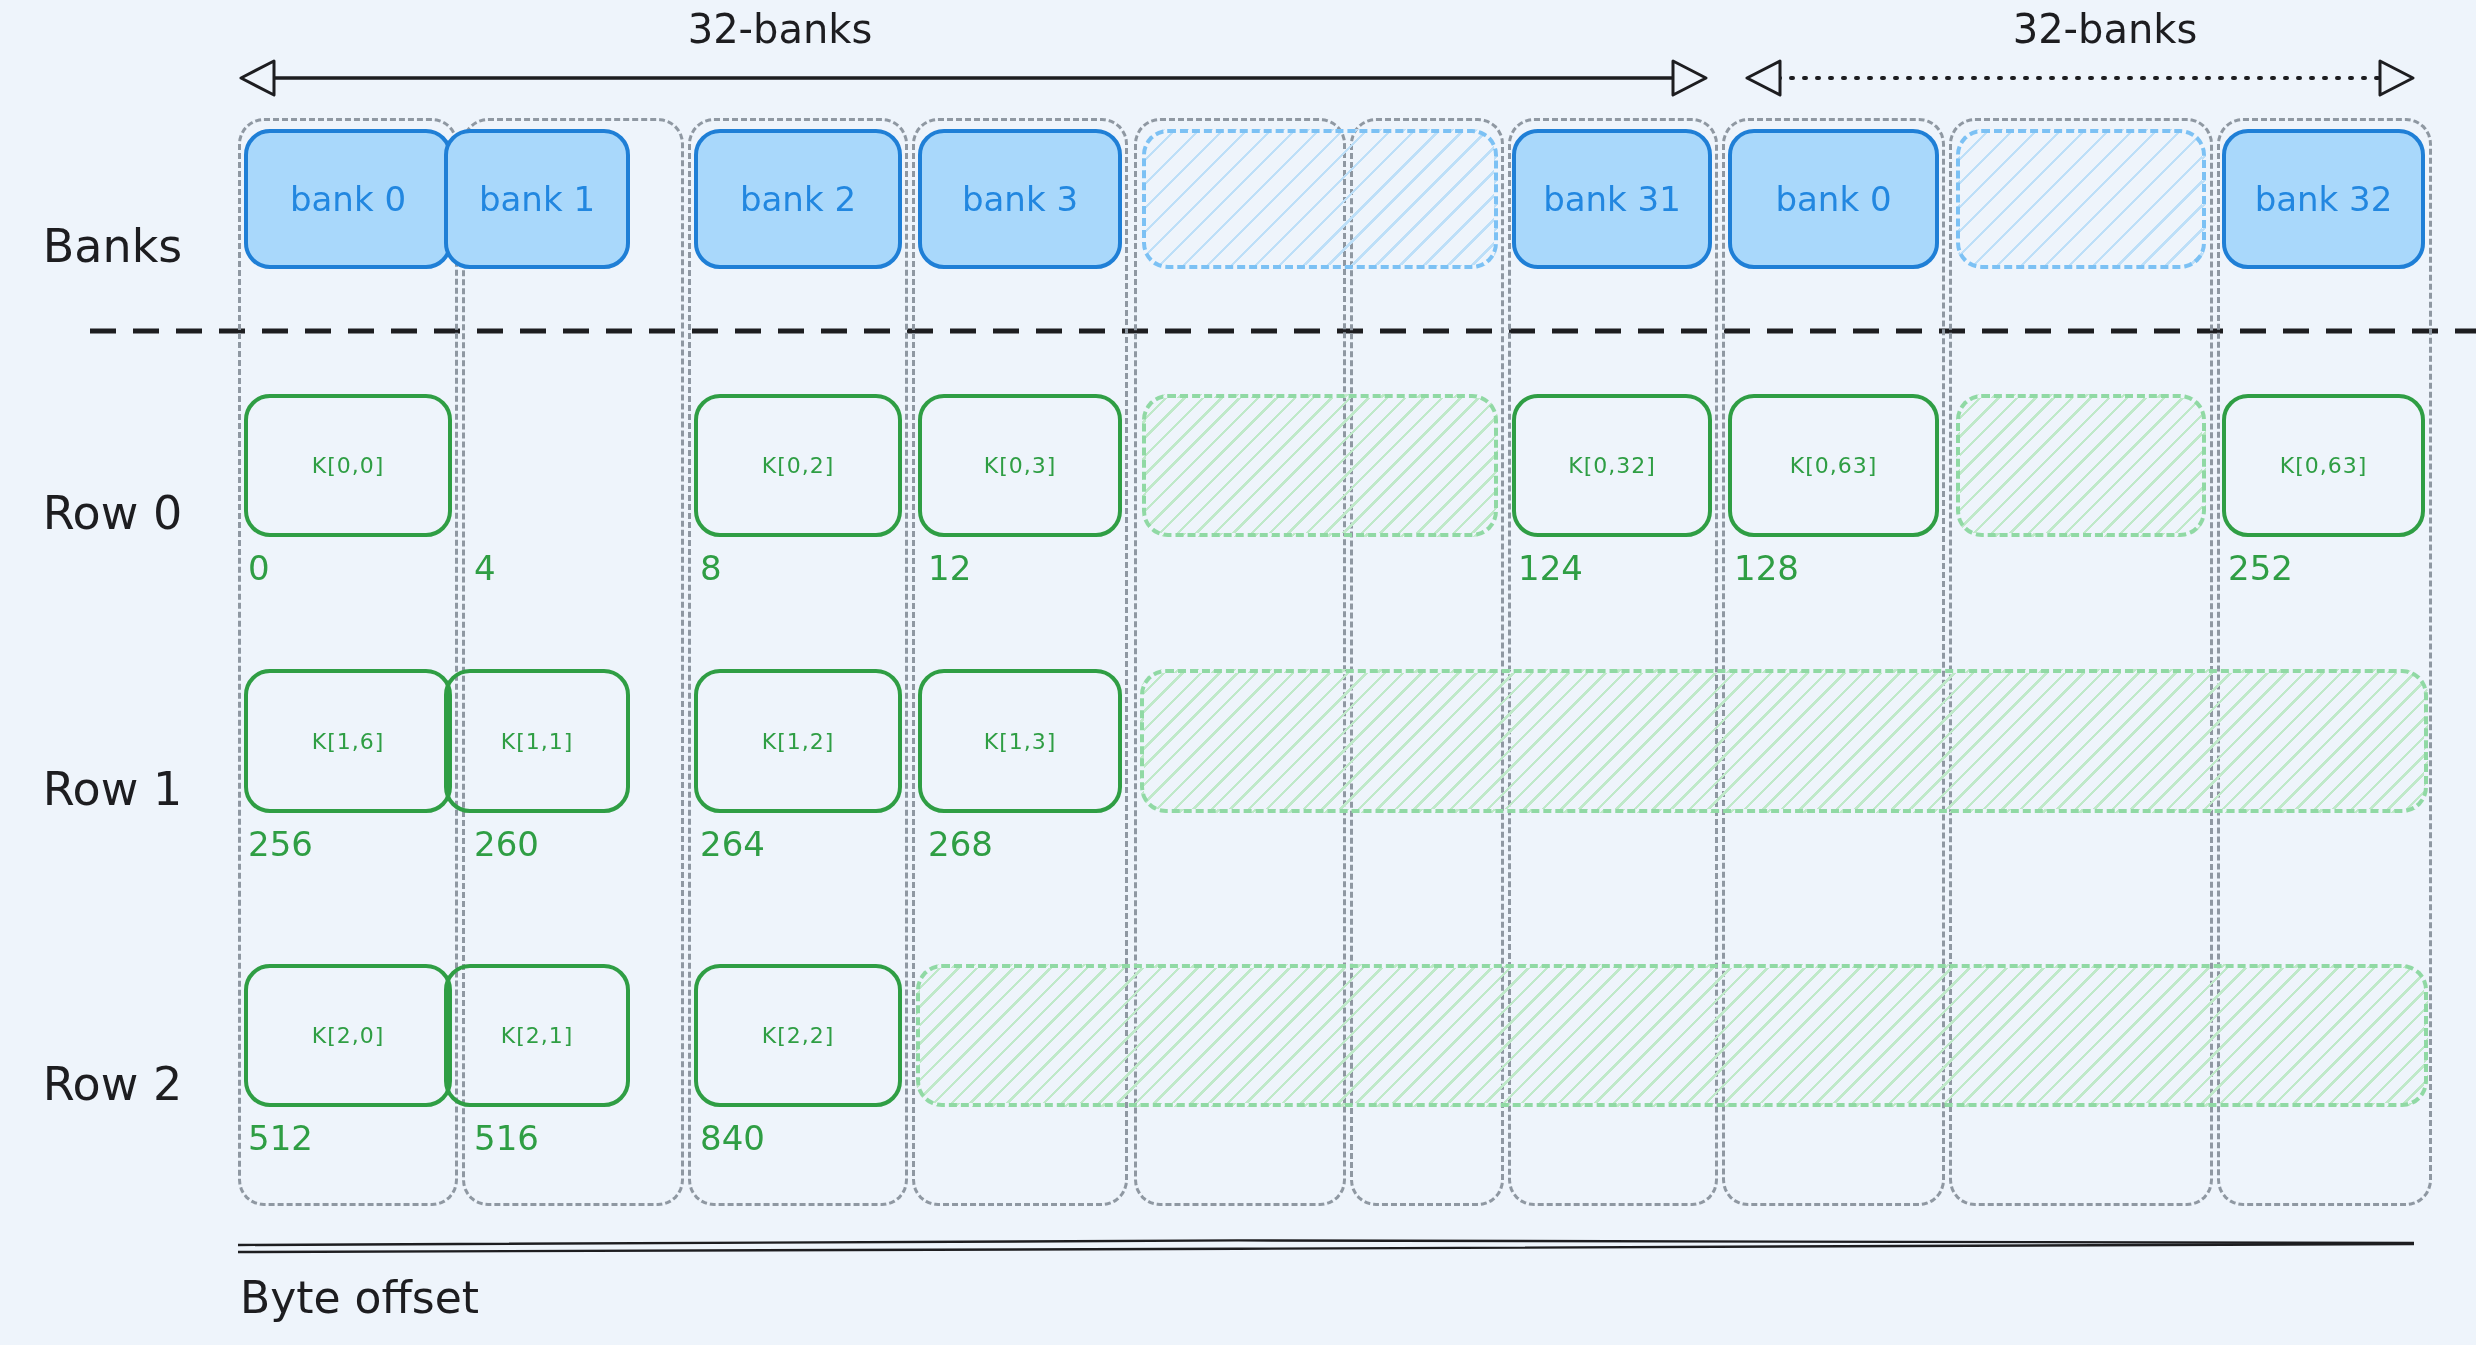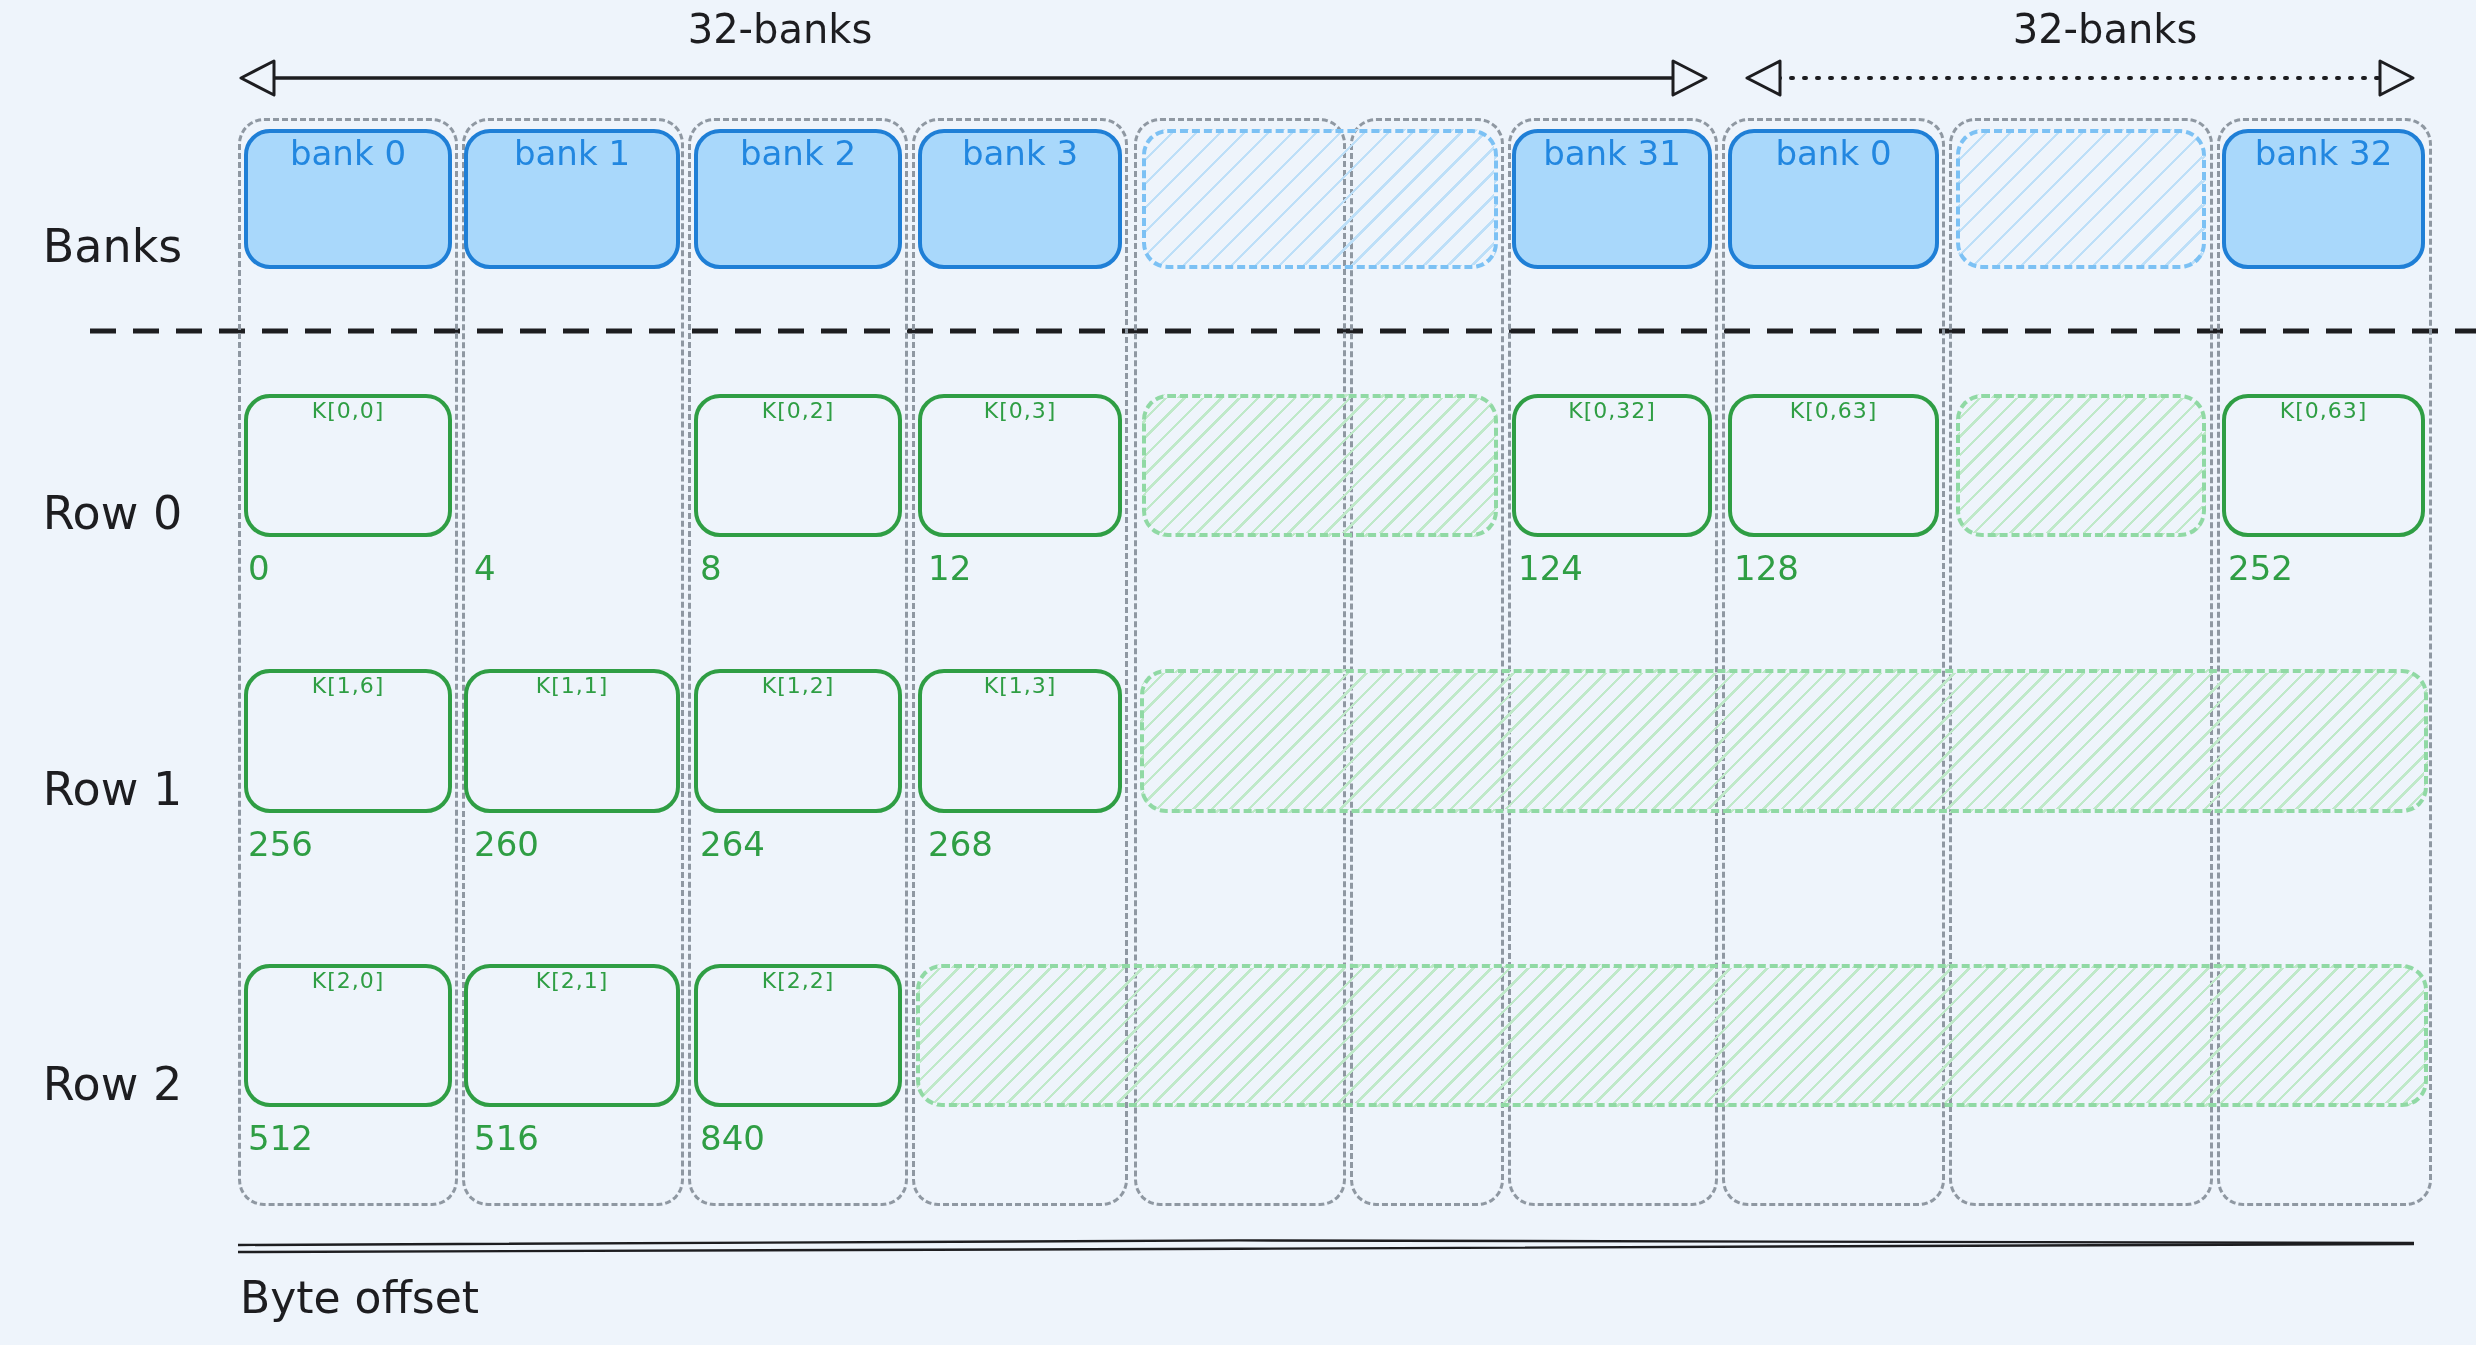--- a/index.html
+++ b/index.html
@@ -23,31 +23,31 @@
   .thin{fill:none;stroke:var(--ink);stroke-width:2.4;}
 
   .colr{position:absolute;top:118px;height:1088px;border:3.5px dashed var(--gray);
         border-radius:26px;box-sizing:border-box;}
   .k0{left:238px;width:220px}.k1{left:462px;width:222px}.k2{left:688px;width:220px}
   .k3{left:912px;width:216px}.k4{left:1134px;width:212px}.k5{left:1350px;width:154px}
   .k6{left:1508px;width:210px}.k7{left:1722px;width:223px}.k8{left:1949px;width:264px}
   .k9{left:2217px;width:215px}
 
   .box{position:absolute;border-radius:26px;box-sizing:border-box;
-       display:flex;align-items:flex-start;justify-content:center;}
+       display:flex;align-items:center;justify-content:center;}
   .bank{border:4.5px solid var(--blue-stroke);background:var(--blue-fill);}
   .bank .lbl{color:var(--blue-text);font-size:34px;}
   .cell{border:4px solid var(--green-stroke);}
   .cell .lbl{color:var(--green-text);font-size:22px;letter-spacing:1px;}
   .hatch-blue{border:4px dashed var(--blue-hatch-border);
       background:repeating-linear-gradient(135deg,var(--blue-hatch-line) 0 2.5px,transparent 2.5px 17px);}
   .hatch-green{border:4.5px dashed var(--green-hatch-border);
       background:repeating-linear-gradient(135deg,var(--green-hatch-line) 0 2.5px,transparent 2.5px 13px);}
 
-  .c0{left:244px;width:208px}.c1{left:464px;width:216px}.c2{left:694px;width:208px}
+  .c0{left:244px;width:208px}.c1{left:444px;width:186px}.c2{left:694px;width:208px}
   .c3{left:918px;width:204px}.c6{left:1512px;width:200px}.c7{left:1728px;width:211px}
   .c9{left:2222px;width:203px}
   .h45{left:1142px;width:356px}.h8{left:1956px;width:250px}
   .hr1{left:1140px;width:1288px}.hr2{left:916px;width:1512px}
 
   .rb{top:129px;height:140px}
   .r0{top:394px;height:143px}
   .r1{top:669px;height:144px}
   .r2{top:964px;height:143px}
 

